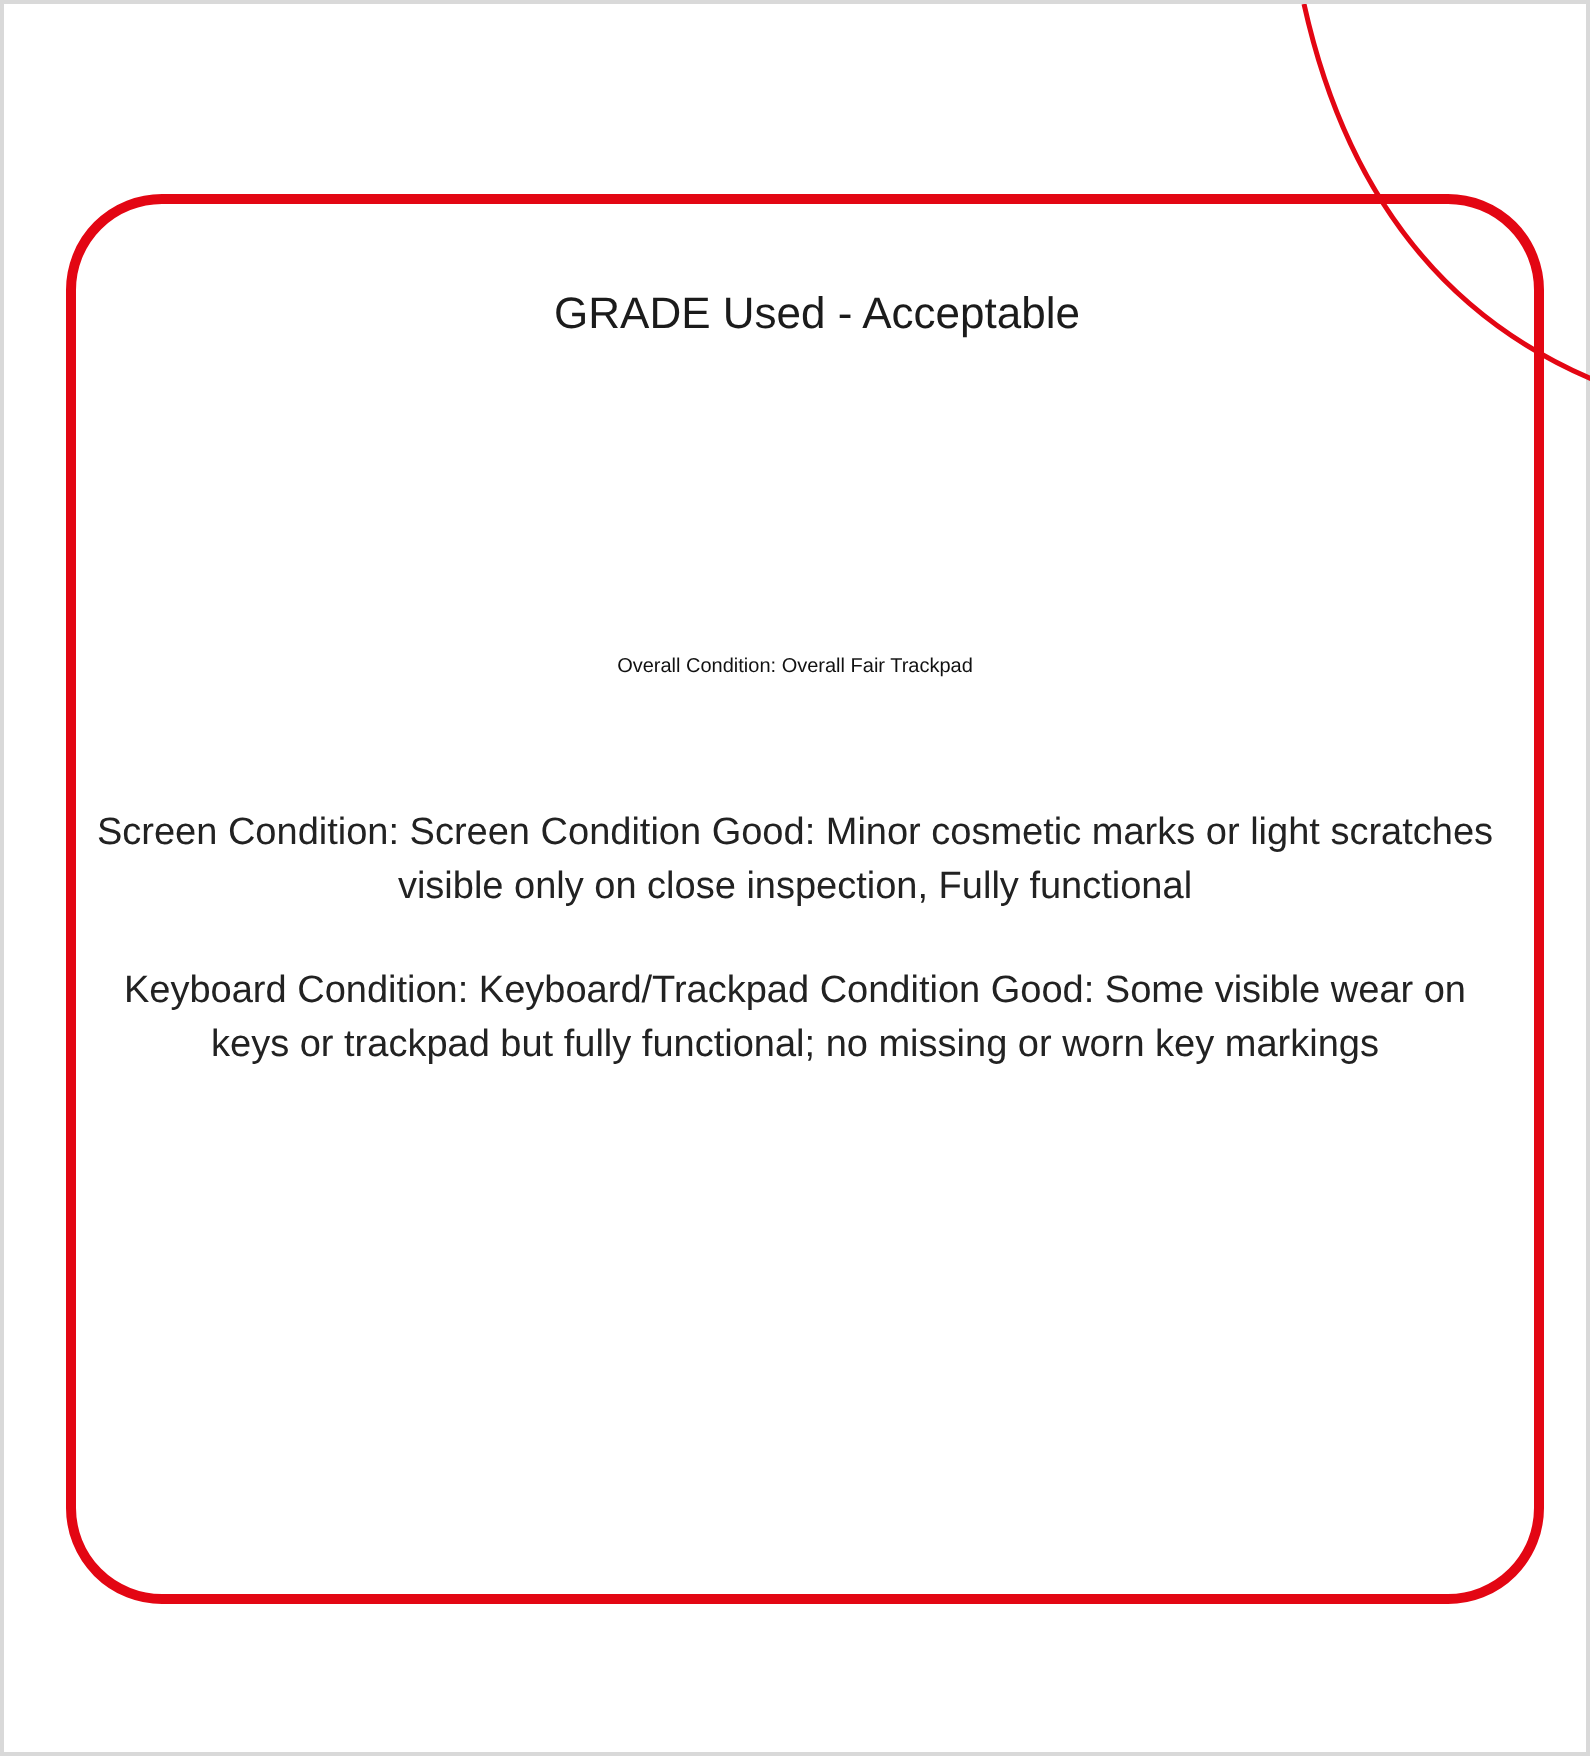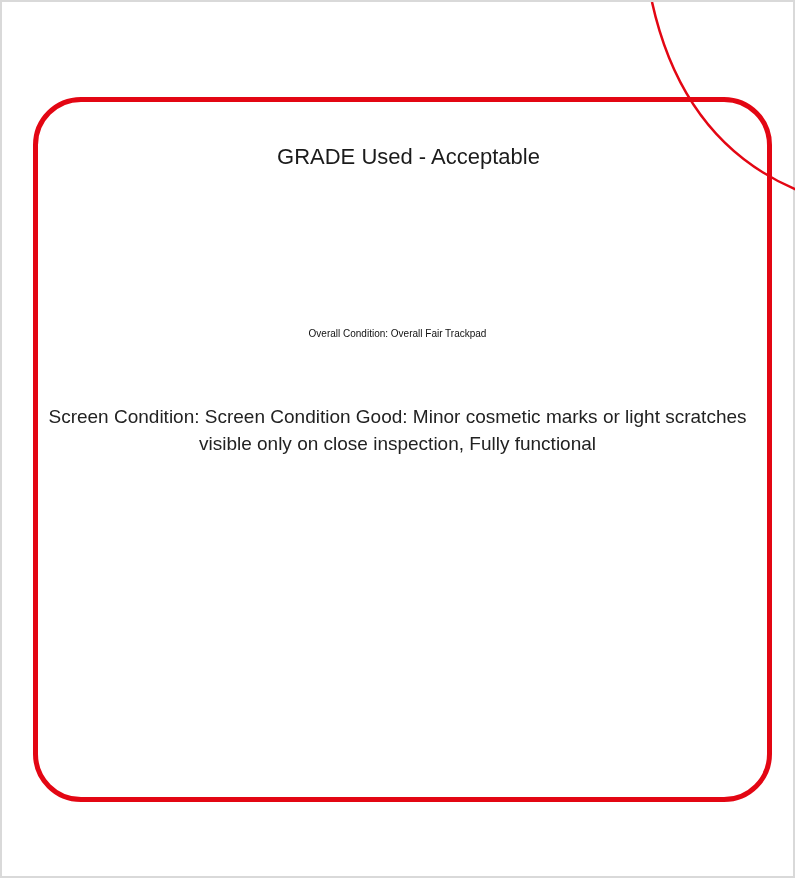--- a/index.html
+++ b/index.html
@@ -91,15 +91,16 @@
   </svg>
 
   <div class="report-box"></div>
 
   <div class="grade-heading">GRADE Used - Acceptable</div>
 
   <div class="overall-condition">Overall Condition: Overall Fair Trackpad</div>
 
   <div class="conditions">
     <p>Screen Condition: Screen Condition Good: Minor cosmetic marks or light scratches visible only on close inspection, Fully functional</p>
+    <p>Keyboard Condition: Keyboard/Trackpad Condition Good: Some visible wear on keys or trackpad but fully functional; no missing or worn key markings</p>
   </div>
 
 </div>
 
 </body></html>

